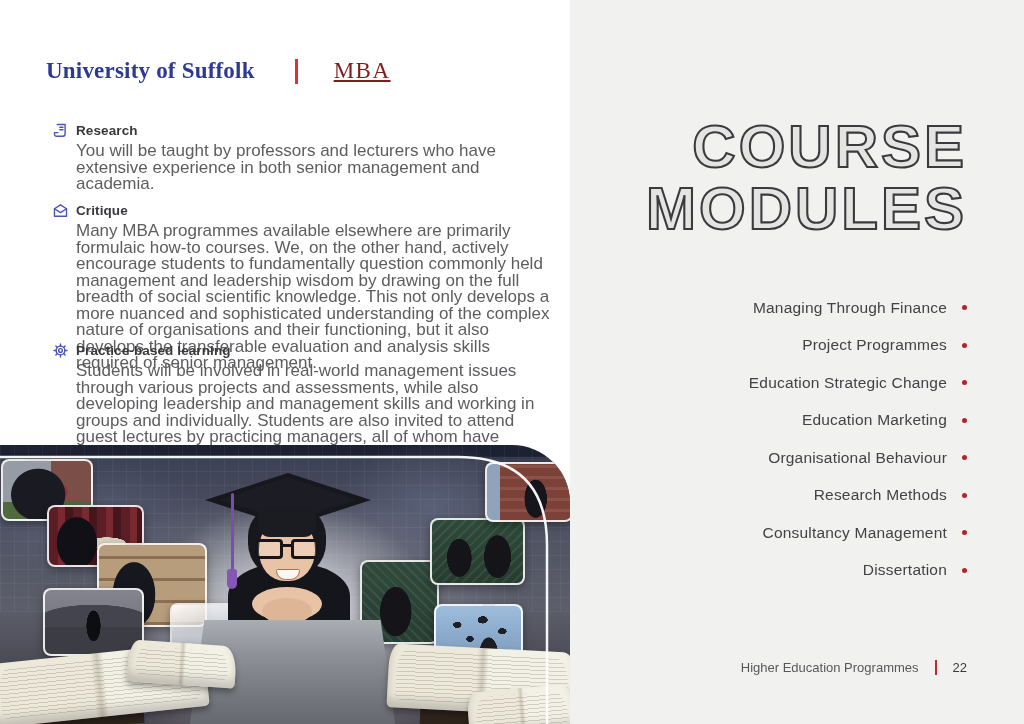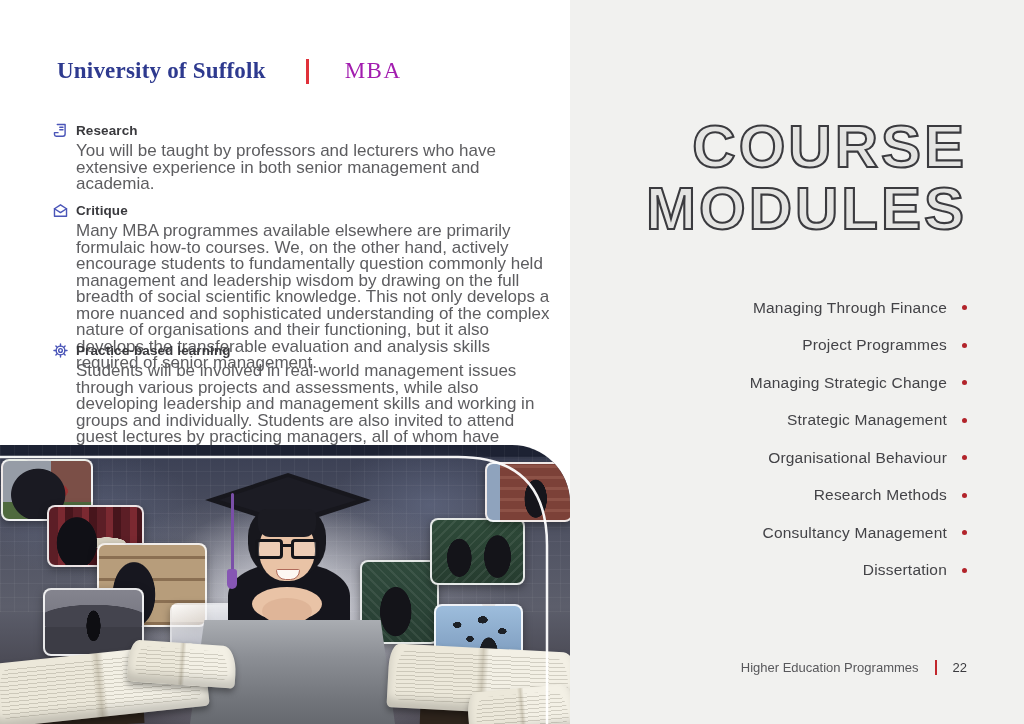--- a/index.html
+++ b/index.html
@@ -2,24 +2,24 @@
 <html><head>
 <meta charset="utf-8">
 <style>
   html,body{margin:0;padding:0;background:#c8c8c8;}
   .page{position:relative;width:1024px;height:724px;background:#ffffff;overflow:hidden;
         font-family:"Liberation Sans",sans-serif;-webkit-font-smoothing:antialiased;}
 
   
   .left-panel{position:absolute;left:0;top:0;width:570px;height:724px;background:#ffffff;}
 
-  .brand{position:absolute;left:57px;top:58px;display:flex;align-items:center;gap:14px;}
+  .brand{position:absolute;left:46px;top:58px;display:flex;align-items:center;gap:14px;}
   .brand-uni{font-family:"Liberation Serif",serif;font-weight:700;font-size:23px;color:#2e3a8f;letter-spacing:0.2px;}
   .brand-div{width:3px;height:25px;background:#e0313a;margin:0 22px 0 26px;}
-  .brand-prog{font-family:"Liberation Serif",serif;font-size:23px;color:#a21caf;letter-spacing:1.5px;}
+  .brand-prog{font-family:"Liberation Serif",serif;font-size:23px;color:#7f1d1d;letter-spacing:1.5px;text-decoration:underline;}
 
   .section{position:absolute;left:52px;width:500px;}
   .sec-tuition{top:122px;} .sec-critique{top:202px;} .sec-practice{top:342px;}
   .sec-head{display:flex;align-items:center;gap:7px;}
   .sec-icon{width:17px;height:17px;flex:0 0 17px;}
   .sec-title{font-size:13.5px;font-weight:700;color:#39393d;letter-spacing:0.1px;}
   .sec-body{margin:4px 0 0 24px;width:478px;font-size:17px;line-height:16.5px;color:#5d5d60;}
 
   
   .photo{position:absolute;left:0;top:445px;width:570px;height:279px;overflow:hidden;
@@ -217,25 +217,25 @@
     <ul class="modules">
       <li class="module-row">
           <span>Managing Through Finance</span>
           <span class="dot"></span>
         </li>
       <li class="module-row">
           <span>Project Programmes</span>
           <span class="dot"></span>
         </li>
       <li class="module-row">
-          <span>Managing Strategic Change</span>
-          <span class="dot"></span>
-        </li>
-      <li class="module-row">
-          <span>Strategic Management</span>
+          <span>Education Strategic Change</span>
+          <span class="dot"></span>
+        </li>
+      <li class="module-row">
+          <span>Education Marketing</span>
           <span class="dot"></span>
         </li>
       <li class="module-row">
           <span>Organisational Behaviour</span>
           <span class="dot"></span>
         </li>
       <li class="module-row">
           <span>Research Methods</span>
           <span class="dot"></span>
         </li>

